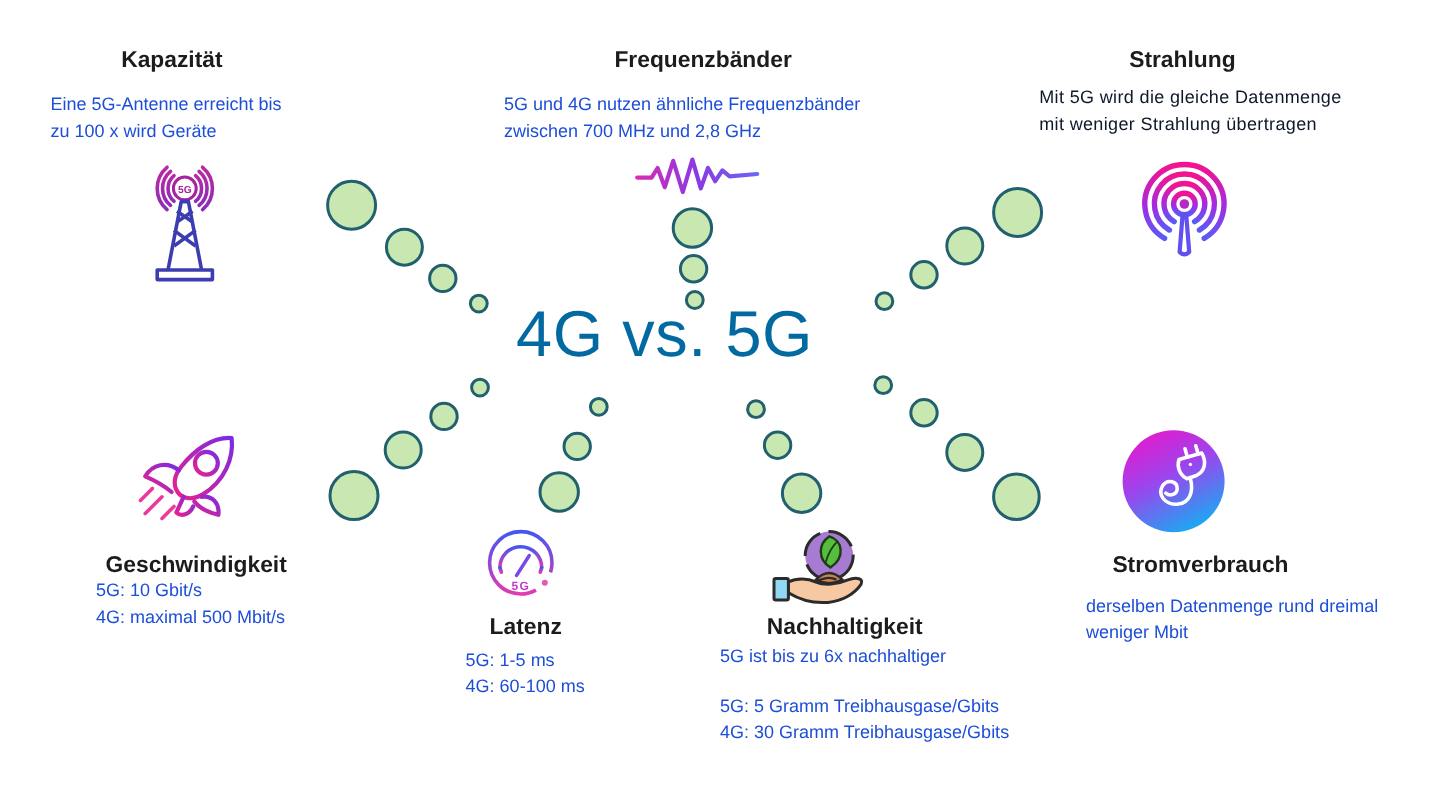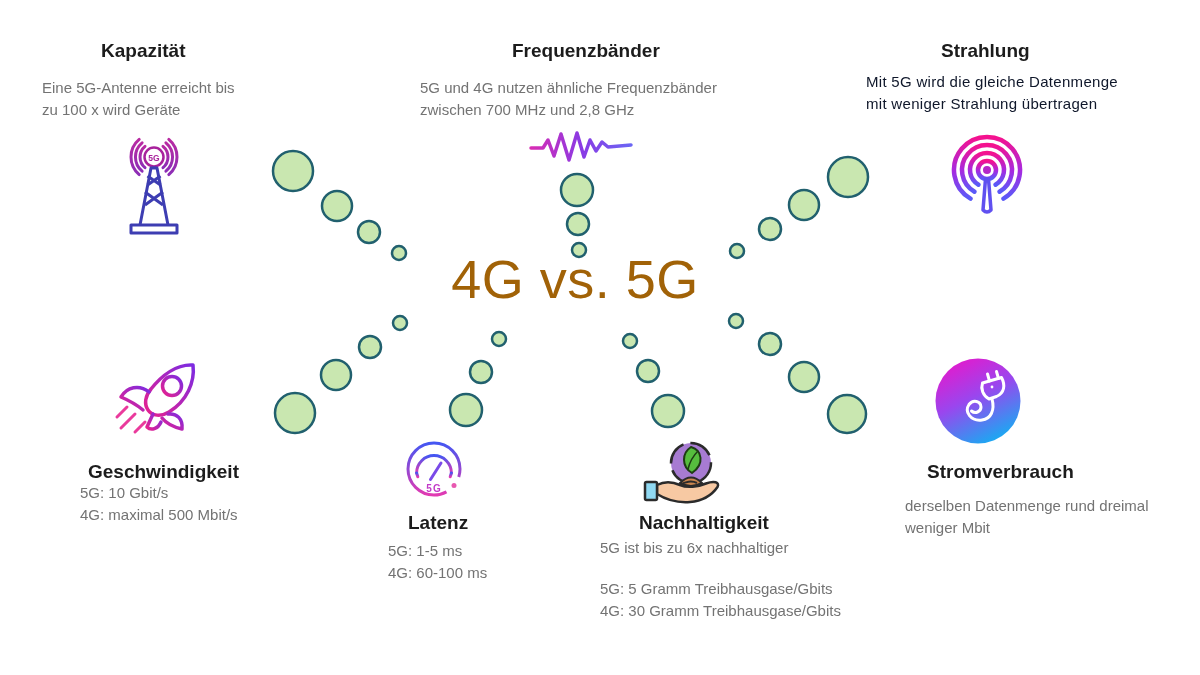--- a/index.html
+++ b/index.html
@@ -5,25 +5,25 @@
   html,body { margin:0; padding:0; background:#fff; }
   .stage {
     position:relative; width:1200px; height:675px; background:#ffffff;
     font-family:"Liberation Sans", sans-serif; overflow:hidden;
   }
   .dots { position:absolute; left:0; top:0; width:1200px; height:675px; }
   .h {
     position:absolute; font-weight:bold; font-size:19px; color:#1c1c1c;
     white-space:nowrap;
   }
-  .body { position:absolute; font-size:15px; color:#737373; line-height:22px; white-space:nowrap; }
+  .body { position:absolute; font-size:15px; color:#1d4ed8; line-height:22px; white-space:nowrap; }
   .body.light { color:#0f172a; letter-spacing:0.3px; }
   .title {
-    position:absolute; left:430px; top:248px; width:290px; text-align:center;
-    font-size:54px; color:#a16207; letter-spacing:0.5px;
+    position:absolute; left:430px; top:248px; width:290px; 
+    font-size:54px; color:#0369a1; letter-spacing:0.5px;
   }
   .icn { position:absolute; }
 </style>
 </head>
 <body>
 
 <div class="stage">
 
   <svg class="dots">
       <circle cx="293" cy="171" r="20" fill="#c9e7b0" stroke="#21606e" stroke-width="2.5"></circle>

